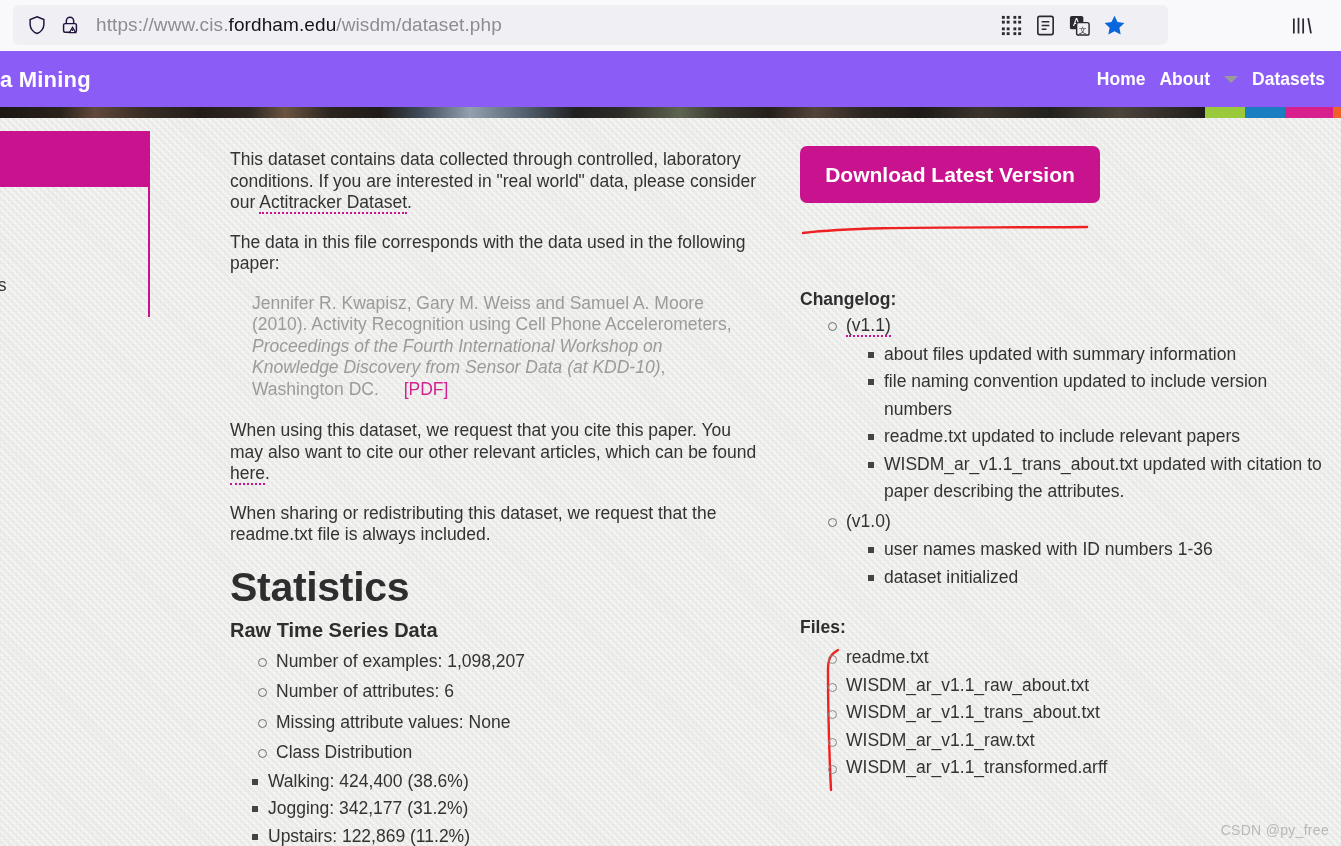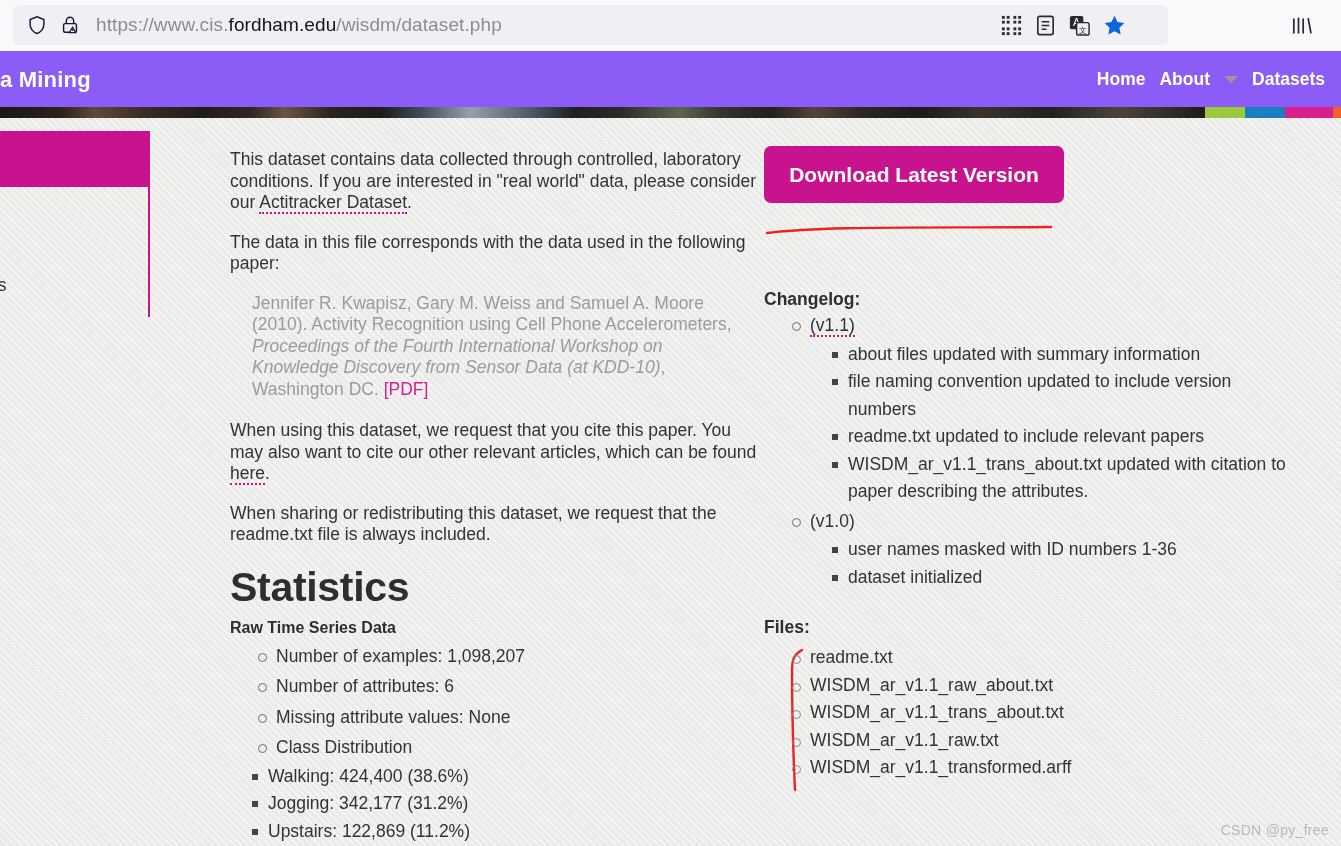--- a/index.html
+++ b/index.html
@@ -154,27 +154,27 @@
     color: #333333; text-decoration: none;
     border-bottom: 2px dotted #c9138e;
     cursor: pointer;
   }
   blockquote.citation {
     margin: 0 0 20px 22px;
     font-size: 17.5px; color: #9b9b9b; line-height: 21.5px;
     width: 500px;
   }
   blockquote.citation .ital { font-style: italic; }
-  a.pdf-link { color: #d2238f; text-decoration: none; cursor: pointer; }
+  a.pdf-link { color: #d2238f; text-decoration: none; cursor: pointer; margin-left: 20px; }
   h1.statistics {
     font-size: 41px; font-weight: bold; color: #2e2e2e;
     margin: 6px 0 8px 0; letter-spacing: -0.3px;
   }
   h3.subhead {
-    font-size: 16px; font-weight: bold; color: #2e2e2e;
+    font-size: 20px; font-weight: bold; color: #2e2e2e;
     margin-bottom: 4px;
   }
   ul.lvl1 { list-style: none; margin: 0 0 0 46px; }
   ul.lvl1 > li {
     font-size: 17.5px; color: #333; line-height: 30.5px;
     position: relative;
   }
   ul.lvl1 > li::before {
     content: ""; position: absolute; left: -18px; top: 12px;
     width: 7px; height: 7px; border: 1px solid #6d6d6d; border-radius: 50%;
@@ -184,21 +184,21 @@
     font-size: 17.5px; color: #333; line-height: 27.5px;
     position: relative;
   }
   ul.lvl2 > li::before {
     content: ""; position: absolute; left: -16px; top: 11px;
     width: 6px; height: 6px; background: #444;
   }
 
   
   #content-right {
-    position: absolute; left: 764px; top: 28px;
+    position: absolute; left: 800px; top: 28px;
     width: 530px;
   }
   #download-btn {
     width: 300px; height: 57px;
     background: #c9138e;
     border: none; border-radius: 7px;
     color: #ffffff; font-weight: bold; font-size: 21px;
     font-family: "Liberation Sans", sans-serif;
     cursor: pointer;
     display: flex; align-items: center; justify-content: center;

